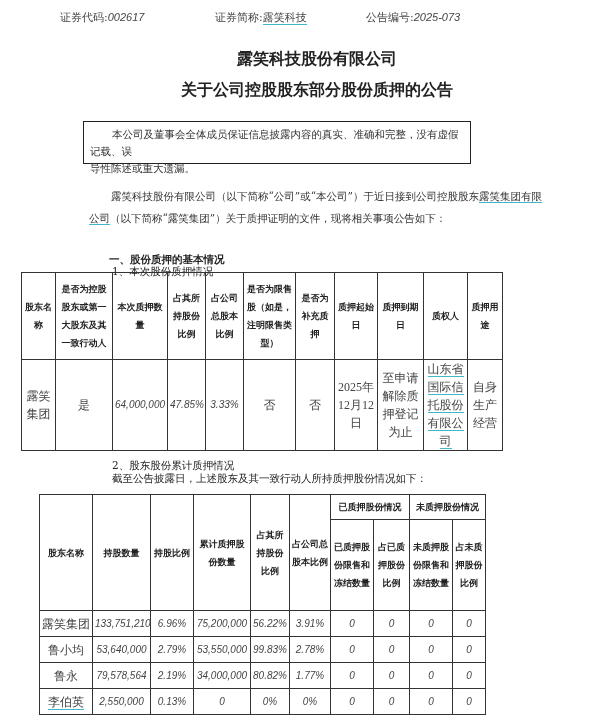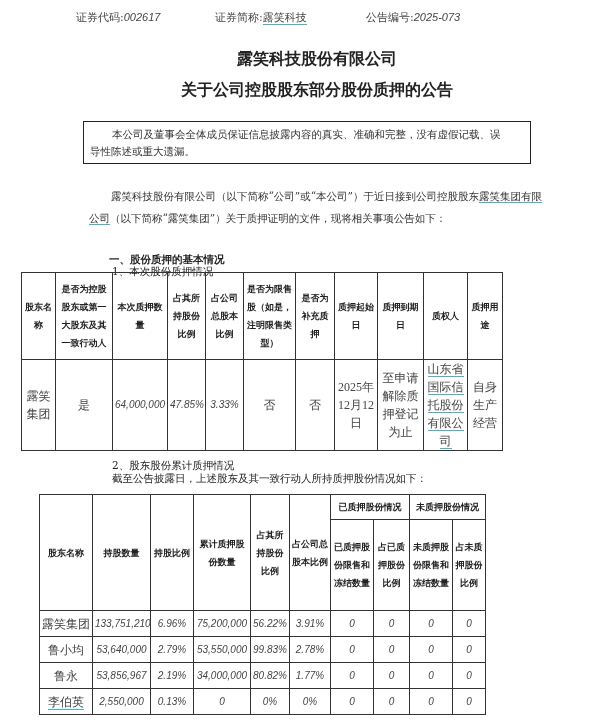--- a/index.html
+++ b/index.html
@@ -7,21 +7,21 @@
   body { position: relative; font-family: "DejaVu Serif", "Liberation Serif", serif; color: #333; }
 
   .hdr { position: absolute; top: 10px; font-size: 11px; color: #444; font-family: "DejaVu Sans", sans-serif; white-space: nowrap; }
   .hdr .num { font-style: italic; font-family: "Liberation Sans", sans-serif; }
   .link { border-bottom: 1.5px solid #3fb7c9; }
 
   .title { position: absolute; left: 9px; width: 616px; text-align: center; font-weight: bold; color: #222; font-family: "DejaVu Sans", sans-serif; }
   .t1 { top: 49px; font-size: 16px; }
   .t2 { top: 80px; font-size: 16px; }
 
-  .notice { position: absolute; left: 83px; top: 121px; width: 448px; height: 43px; border: 1px solid #222; padding: 4px 6px; font-size: 10.5px; line-height: 17px; color: #333; }
+  .notice { position: absolute; left: 83px; top: 121px; width: 388px; height: 43px; border: 1px solid #222; padding: 4px 6px; font-size: 10.5px; line-height: 17px; color: #333; }
   .indent { display: inline-block; width: 22px; }
 
   .para { position: absolute; left: 89px; width: 460px; font-size: 10.5px; line-height: 22px; color: #333; }
   .sec { position: absolute; font-size: 10.5px; color: #222; }
   .sec-bold { font-weight: bold; font-family: "DejaVu Sans", sans-serif; margin-top: 17px; }
 
   table { position: absolute; border-collapse: collapse; table-layout: fixed; }
   td, th { border: 1px solid #333; text-align: center; vertical-align: middle; font-size: 9px; }
   th { font-weight: bold; font-family: "DejaVu Sans", sans-serif; color: #222; line-height: 18px; padding: 3px 2px; }
   td { color: #444; line-height: 18px; padding: 0 2px; }
@@ -31,21 +31,21 @@
   #tbl1 { left: 21px; top: 272px; width: 481px; }
   #tbl1 th { height: 87px; }
   #tbl1 td { height: 86px; }
 
   #tbl2 { left: 39px; top: 494px; width: 446px; }
   #tbl2 td { height: 26px; }
 </style>
 </head>
 <body>
 
-<div class="hdr" style="left:76px;">
+<div class="hdr" style="left:60px;">
   <span>证券代码:</span><span class="num">002617</span>
 </div>
 <div class="hdr" style="left:215px;">
   <span>证券简称:</span><span class="link">露笑科技</span>
 </div>
 <div class="hdr" style="left:366px;">
   <span>公告编号:</span><span class="num">2025-073</span>
 </div>
 
 <div class="title t1">露笑科技股份有限公司</div>
@@ -159,21 +159,21 @@
     <td class="n">53,550,000</td>
     <td class="n">99.83%</td>
     <td class="n">2.78%</td>
     <td class="n">0</td>
     <td class="n">0</td>
     <td class="n">0</td>
     <td class="n">0</td>
   </tr>
   <tr>
     <td class="zh">鲁永</td>
-    <td class="n">53,856,967</td>
+    <td class="n">79,578,564</td>
     <td class="n">2.19%</td>
     <td class="n">34,000,000</td>
     <td class="n">80.82%</td>
     <td class="n">1.77%</td>
     <td class="n">0</td>
     <td class="n">0</td>
     <td class="n">0</td>
     <td class="n">0</td>
   </tr>
   <tr>

